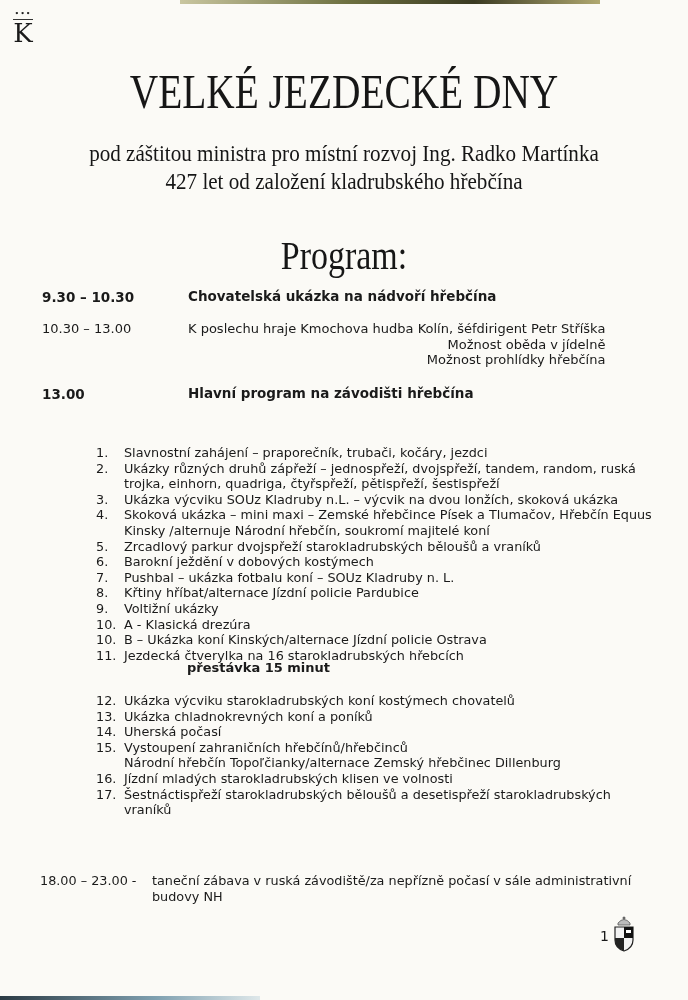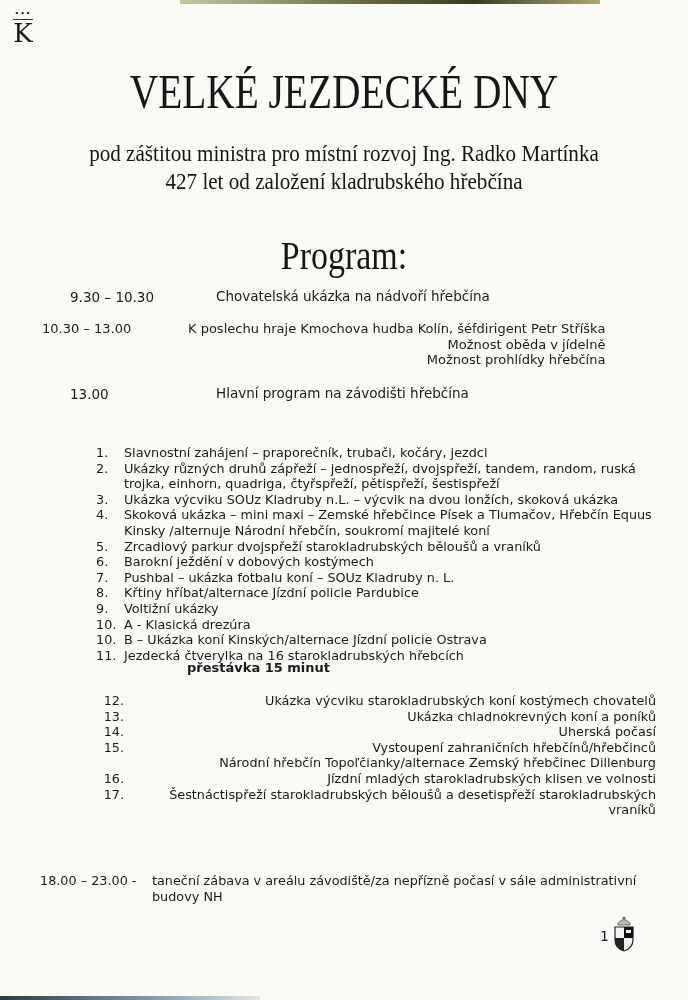--- a/index.html
+++ b/index.html
@@ -41,31 +41,31 @@
   .sub2 { top: 168px; }
   .program-heading {
     position: absolute; left: 0; width: 688px; top: 232px; text-align: center;
     font-family: "Liberation Serif", "DejaVu Serif", serif;
     font-size: 40px; color: #161616;
     transform: scaleX(0.85); transform-origin: center;
   }
 
   .row { position: absolute; font-size: 13px; line-height: 16px; }
   .time { position: absolute; left: 42px; white-space: nowrap; }
-  .bold { font-weight: normal; font-size: 13.5px; margin-left: 28px; }
+  .bold { font-weight: bold; font-size: 13.5px; }
   .desc { position: absolute; left: 188px; white-space: nowrap; text-align: right; }
   .desc div { line-height: 15.5px; }
 
   .items { position: absolute; left: 96px; top: 445px; width: 560px; font-size: 12.8px; }
   .item { display: flex; line-height: 15.6px; }
   .item .num { width: 28px; flex: none; }
   .item .txt { flex: 1; }
 
   .break-label { position: absolute; left: 187px; top: 660px; font-weight: bold; font-size: 13px; }
-  .items2 { position: absolute; left: 96px; top: 693px; width: 560px; font-size: 12.8px; text-align: right; }
+  .items2 { position: absolute; left: 96px; top: 693px; width: 560px; font-size: 12.8px; }
 
   .evening { position: absolute; left: 40px; top: 873px; font-size: 12.8px; line-height: 16px; }
   .evening .etime { position: absolute; left: 0; white-space: nowrap; }
   .evening .etxt { position: absolute; left: 112px; width: 520px; }
 
   .page-num { position: absolute; left: 600px; top: 928px; font-size: 14px; }
   .crest { position: absolute; left: 612px; top: 914px; width: 24px; height: 38px; }
 </style>
 </head>
 <body>
@@ -184,21 +184,21 @@
       <span class="txt" style="white-space: pre-line;">Jízdní mladých starokladrubských klisen ve volnosti</span>
     </div>
     <div class="item">
       <span class="num">17.</span>
       <span class="txt" style="white-space: pre-line;">Šestnáctispřeží starokladrubských běloušů a desetispřeží starokladrubských vraníků</span>
     </div>
   </div>
 
 <div class="evening">
   <span class="etime">18.00 – 23.00  -</span>
-  <div class="etxt">taneční zábava v areálu závodiště/za nepřízně počasí v sále administrativní budovy NH</div>
+  <div class="etxt">taneční zábava v ruská závodiště/za nepřízně počasí v sále administrativní budovy NH</div>
 </div>
 
 <div class="page-num">1</div>
 <svg class="crest" viewBox="0 0 24 38">
   <path d="M6 9 Q12 2 18 9 L18 11 L6 11 Z" fill="#bbb" stroke="#555" stroke-width="0.8"></path>
   <circle cx="12" cy="4" r="1.5" fill="#666"></circle>
   <path d="M3 13 L21 13 L21 26 Q21 34 12 37 Q3 34 3 26 Z" fill="#f2f2f2" stroke="#222" stroke-width="1.2"></path>
   <path d="M12 13 L21 13 L21 24 L12 24 Z" fill="#111"></path>
   <path d="M3 24 L12 24 L12 37 Q3 34 3 26 Z" fill="#222"></path>
   <path d="M14 16 L19 16 L19 19 L14 19 Z" fill="#fff"></path>

